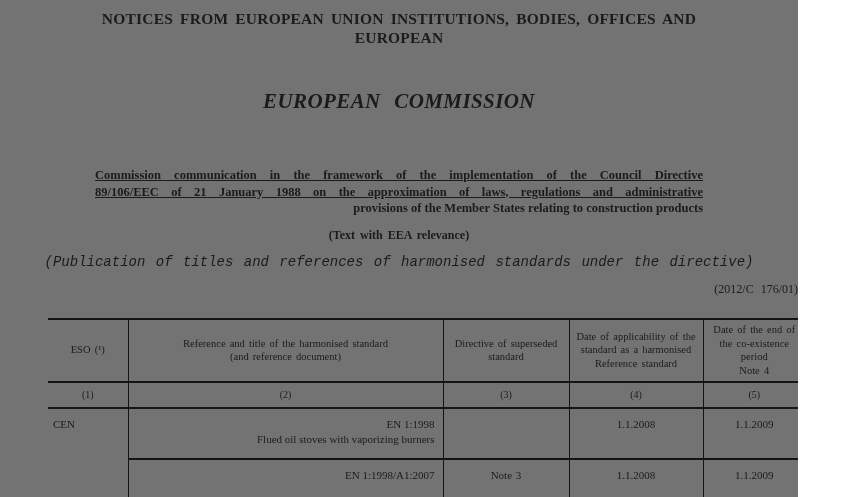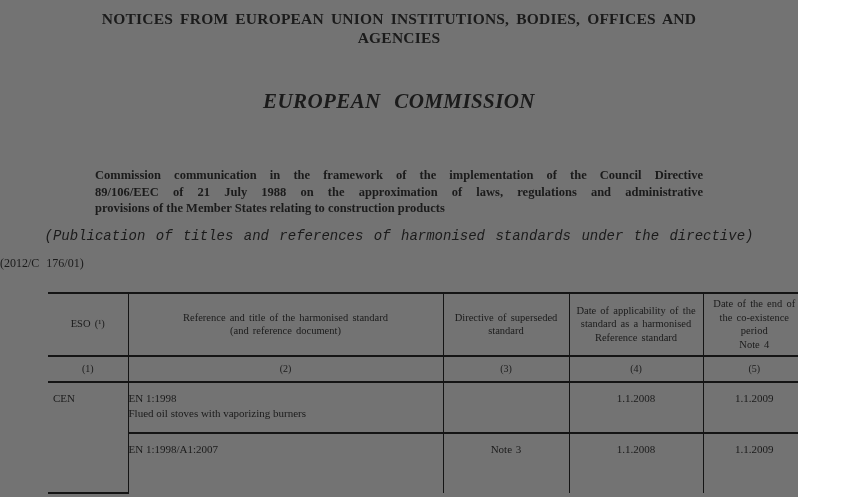--- a/index.html
+++ b/index.html
@@ -40,41 +40,42 @@
   .communication {
     width: 608px;
     margin: 53px auto 0 auto;
     font-size: 12.5px;
     font-weight: bold;
     line-height: 16.5px;
   }
   .communication .jline {
     text-align: justify;
     text-align-last: justify;
+    text-decoration: underline;
   }
-  .communication .cline { text-align: left; }
+  .communication .cline { text-align: right; }
 
   .eea {
     margin-top: 11px;
     text-align: center;
     font-size: 12px;
     font-weight: bold;
     word-spacing: 2px;
   }
   .publication {
     margin-top: 11px;
     text-align: center;
     font-size: 14px;
     font-style: italic;
     word-spacing: 2px;
     font-family: Liberation Mono, monospace;
   }
   .ref-number {
     margin-top: 12px;
-    text-align: left;
+    text-align: right;
     font-size: 12px;
     word-spacing: 4px;
   }
 
   
   table.standards {
     margin: 21px 0 0 48px;
     width: 757px;
     table-layout: fixed;
     border-collapse: collapse;
@@ -108,41 +109,42 @@
   }
   .data-row td {
     vertical-align: top;
     font-size: 11px;
     line-height: 15px;
     padding-top: 8px;
   }
   .r1 td { height: 51px; border-bottom: 2px solid #141414; }
   .r2 td { height: 60px; }
   td.eso-cell { padding-left: 5px; text-align: left; }
-  td.ref-cell { padding-right: 8px; text-align: left; }
+  td.ref-cell { padding-right: 8px; text-align: right; }
   td.center { text-align: center; word-spacing: 1px; }
 </style>
 </head>
 <body>
 
 <div class="page">
 
   <div class="doc-heading">
     <div>NOTICES FROM EUROPEAN UNION INSTITUTIONS, BODIES, OFFICES AND</div>
-    <div>AGENCIES</div>
+    <div>EUROPEAN</div>
   </div>
 
   <div class="commission-title">EUROPEAN COMMISSION</div>
 
   <div class="communication">
     <div class="jline">Commission communication in the framework of the implementation of the Council Directive</div>
-    <div class="jline">89/106/EEC of 21 July 1988 on the approximation of laws, regulations and administrative</div>
+    <div class="jline">89/106/EEC of 21 January 1988 on the approximation of laws, regulations and administrative</div>
     <div class="cline">provisions of the Member States relating to construction products</div>
   </div>
 
+  <div class="eea">(Text with EEA relevance)</div>
 
   <div class="publication">(Publication of titles and references of harmonised standards under the directive)</div>
 
   <div class="ref-number">(2012/C 176/01)</div>
 
   <table class="standards">
     <colgroup>
       <col style="width:80px">
       <col style="width:315px">
       <col style="width:126px">

